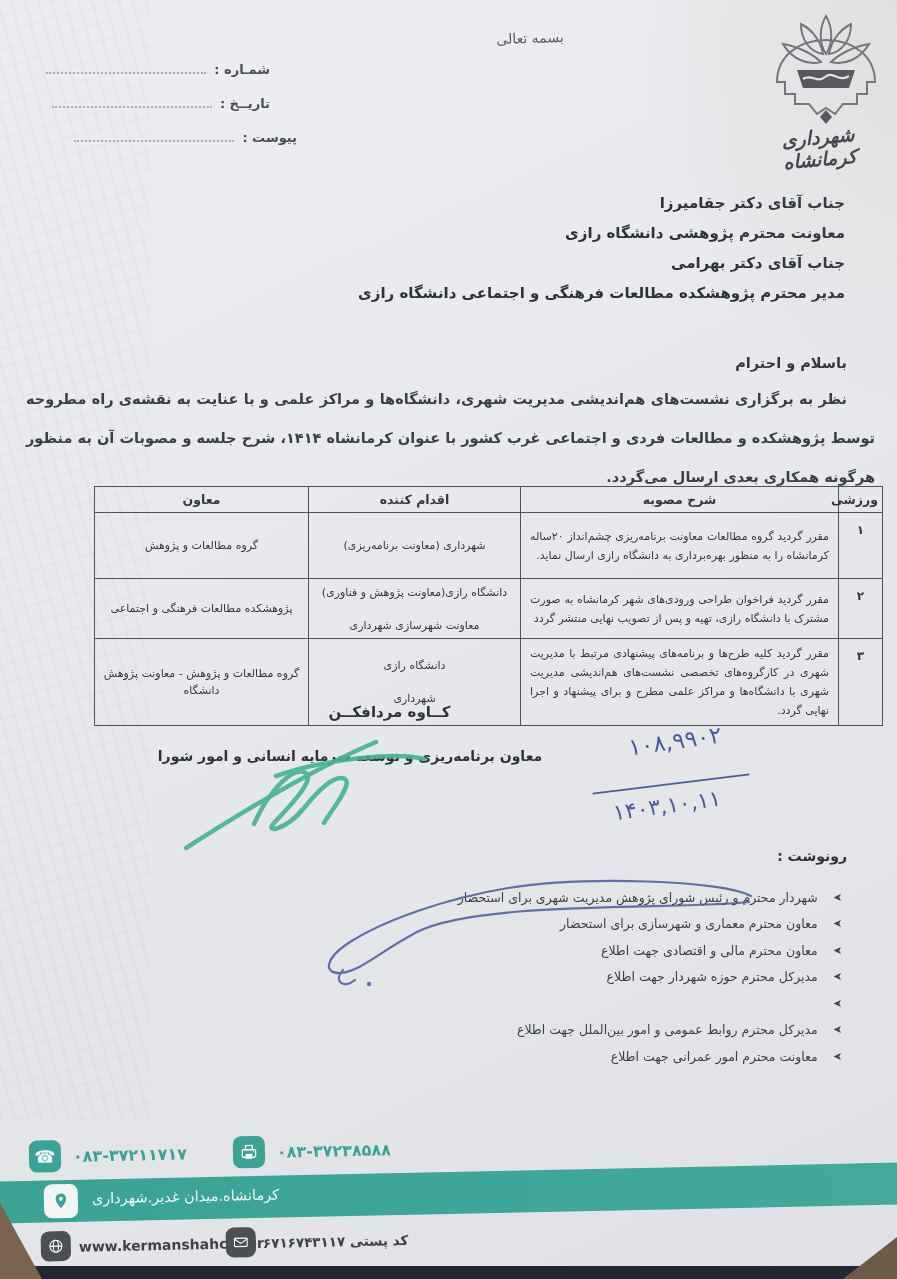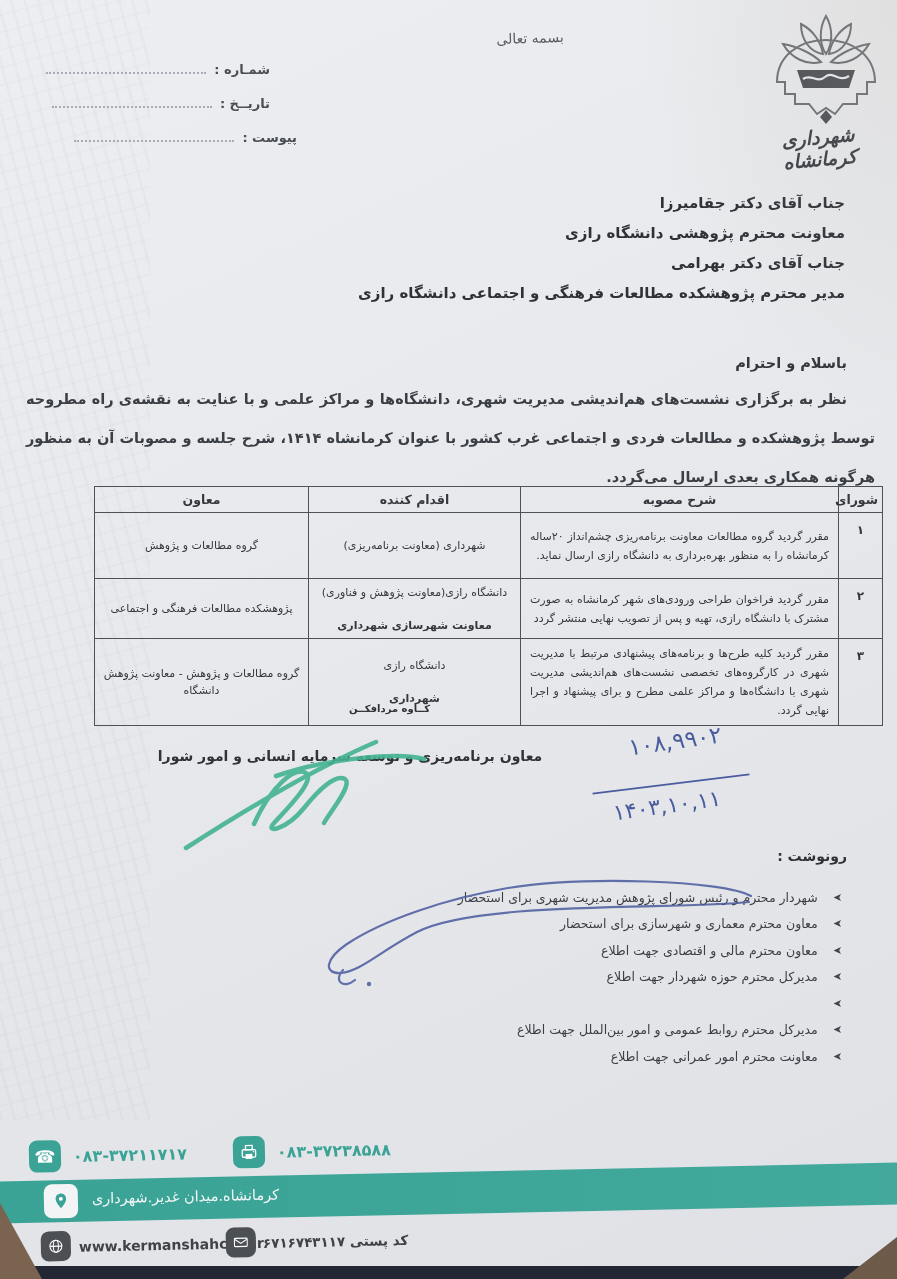--- a/index.html
+++ b/index.html
@@ -35,26 +35,26 @@
     line-height:39px;text-align:justify;text-align-last:right;text-indent:28px;}
 
   
   table.resolutions{position:absolute;top:486px;right:14px;width:788px;border-collapse:collapse;
     direction:rtl;table-layout:fixed;}
   table.resolutions th,table.resolutions td{border:1.4px solid #4e5258;color:#34383e;}
   table.resolutions th{font-size:12.5px;font-weight:bold;padding:5px 4px;}
   td.c-no{text-align:center;font-weight:bold;font-size:12px;vertical-align:top;padding-top:10px;}
   td.c-desc{font-size:11px;line-height:19px;padding:5px 9px;text-align:justify;text-align-last:right;vertical-align:middle;}
   td.c-actor,td.c-follow{font-size:11px;line-height:17px;text-align:center;vertical-align:middle;padding:4px 6px;}
-  .actor2{margin-top:16px;font-weight:bold;}
+  .actor2{margin-top:16px;}
   .actor2:empty{display:none;margin:0;}
   tr.r1{height:66px;} tr.r2{height:60px;} tr.r3{height:74px;}
 
   
-  .sig-name{top:703px;left:297px;width:185px;text-align:center;font-size:10px;font-weight:bold;color:#2f3338;}
+  .sig-name{top:703px;left:297px;width:185px;text-align:center;font-size:15px;font-weight:bold;color:#2f3338;}
   .sig-title{top:748px;left:150px;width:400px;text-align:center;font-size:14px;font-weight:bold;color:#2f3338;}
   .sig-green{top:726px;left:158px;pointer-events:none;}
 
   
   .hw{color:#4a5c9e;letter-spacing:3px;font-size:23px;}
   .hw-number{top:728px;left:585px;width:180px;text-align:center;transform:rotate(-8deg);}
   .hw-line{top:783px;left:592px;width:158px;border-top:2.2px solid #4a5c9e;transform:rotate(-7deg);}
   .hw-date{top:793px;left:572px;width:190px;text-align:center;transform:rotate(-8deg);font-size:22px;}
 
   
@@ -137,21 +137,21 @@
 
     <table class="resolutions">
       <colgroup>
           <col style="width:44px">
           <col style="width:318px">
           <col style="width:212px">
           <col style="width:214px">
         </colgroup>
       <tbody>
           <tr>
-        <th>شورای</th>
+        <th>ورزشی</th>
         <th>شرح مصوبه</th>
         <th>اقدام کننده</th>
         <th>معاون</th>
       </tr>
       <tr class="r1">
         <td class="c-no">۱</td>
         <td class="c-desc">مقرر گردید گروه مطالعات معاونت برنامه‌ریزی چشم‌انداز ۲۰ساله کرمانشاه را به منظور بهره‌برداری به دانشگاه رازی ارسال نماید.</td>
         <td class="c-actor">
           <div>شهرداری (معاونت برنامه‌ریزی)</div>
 

